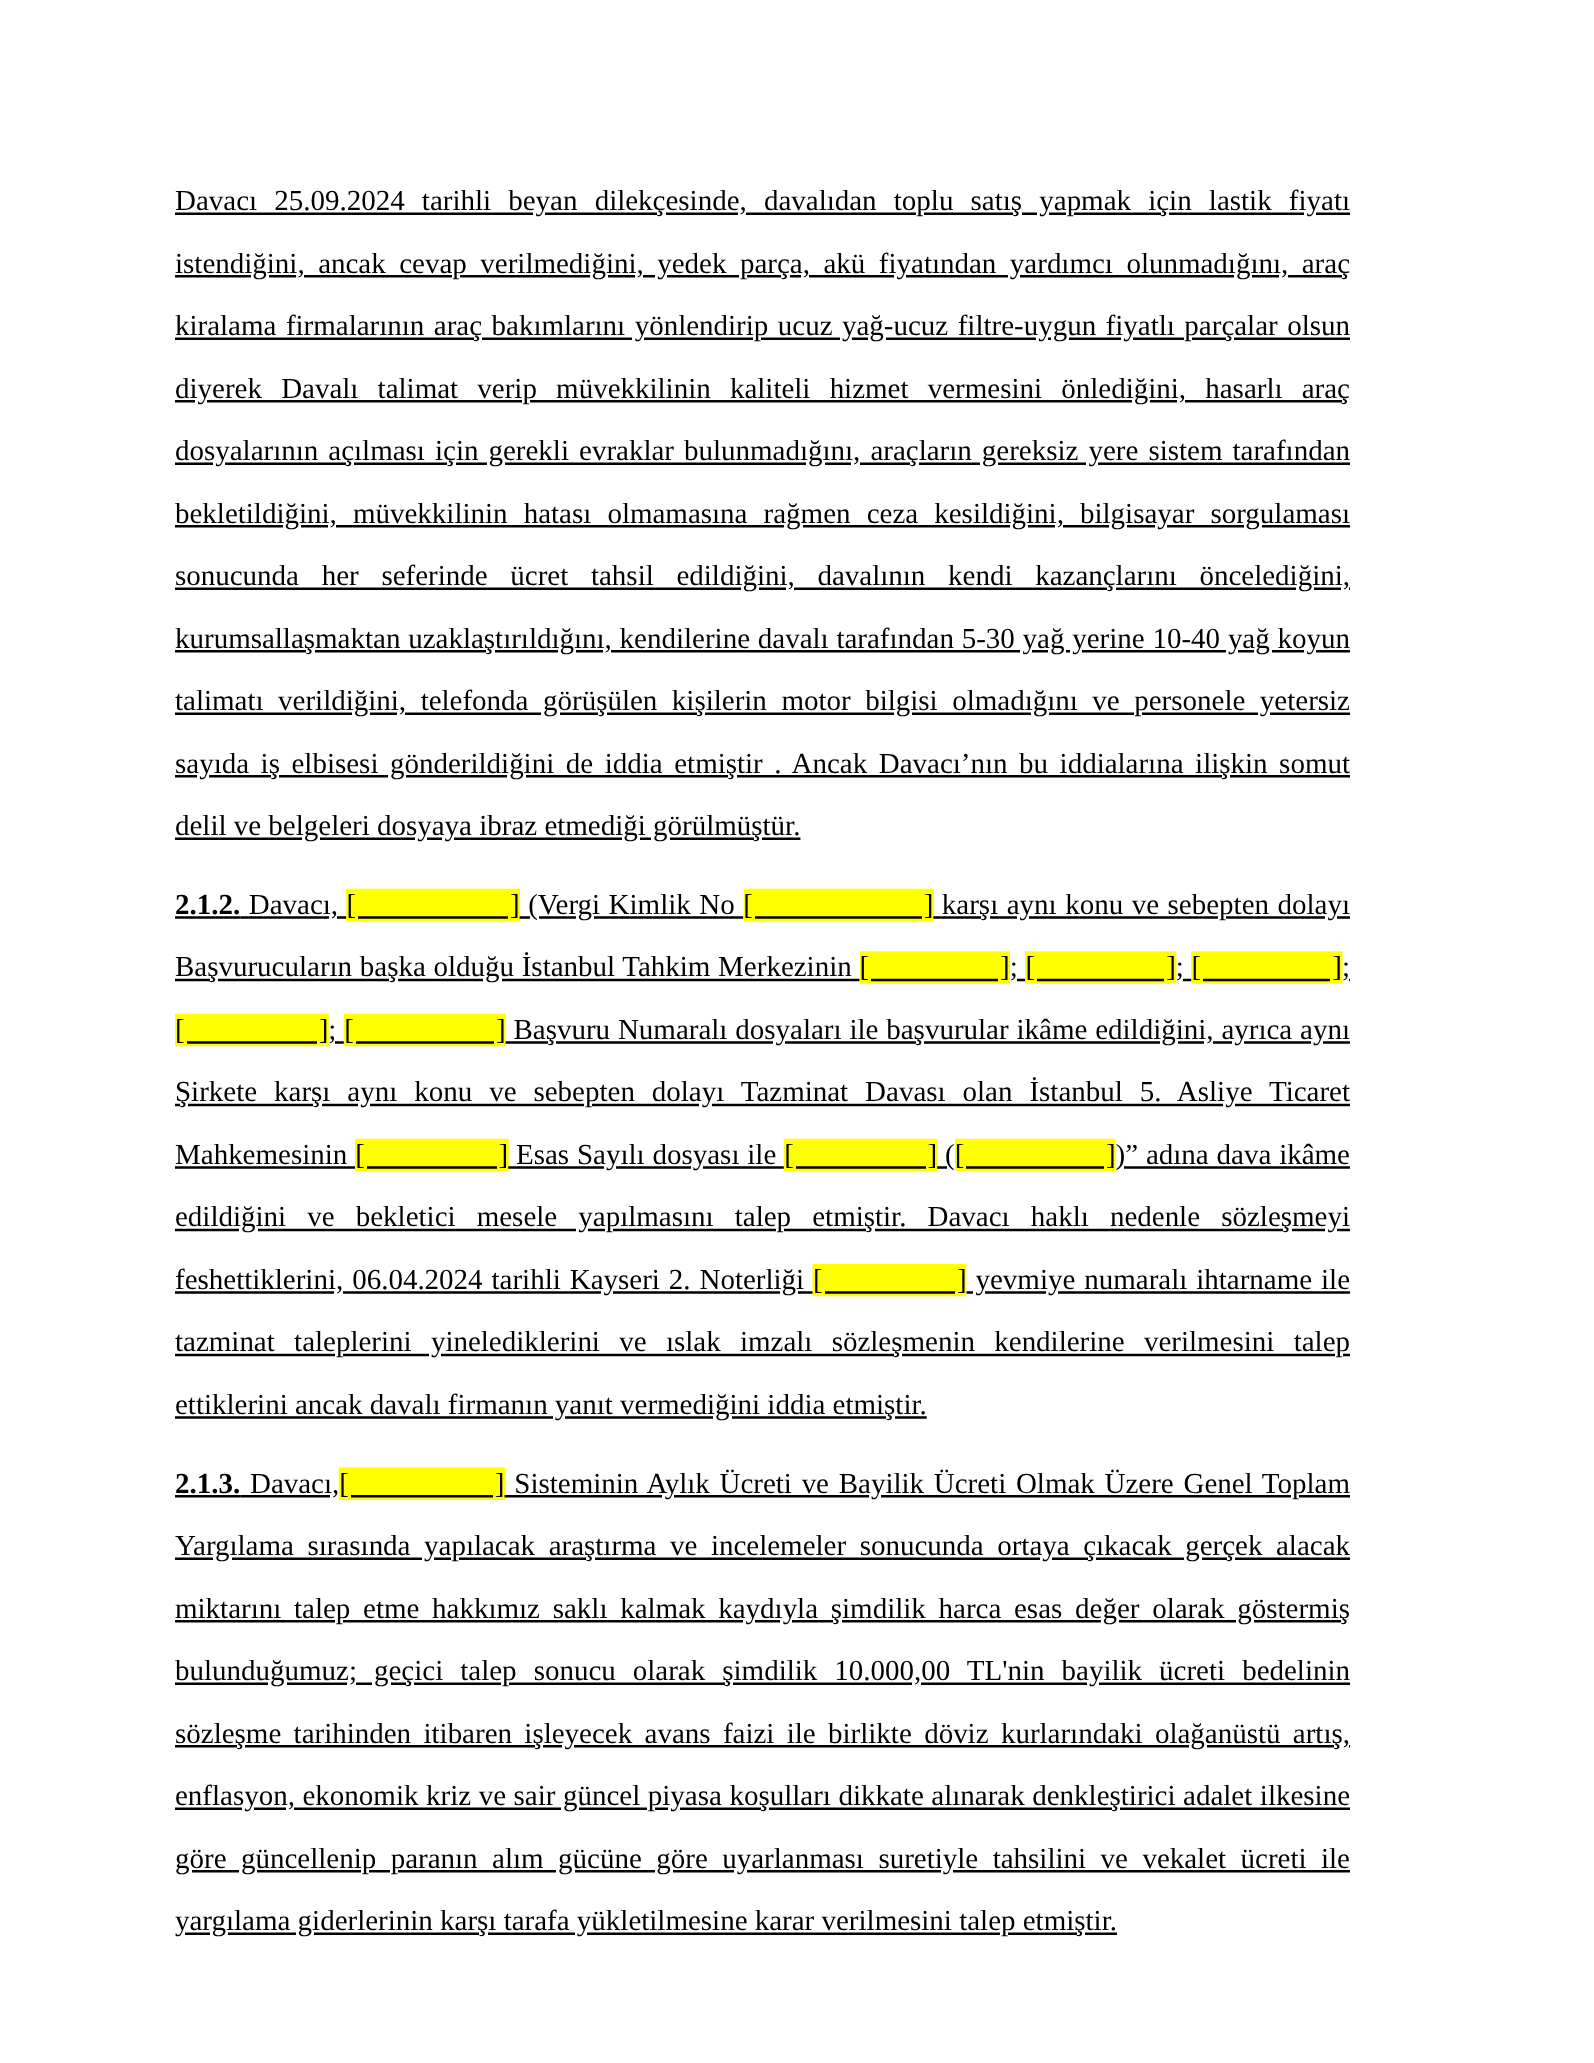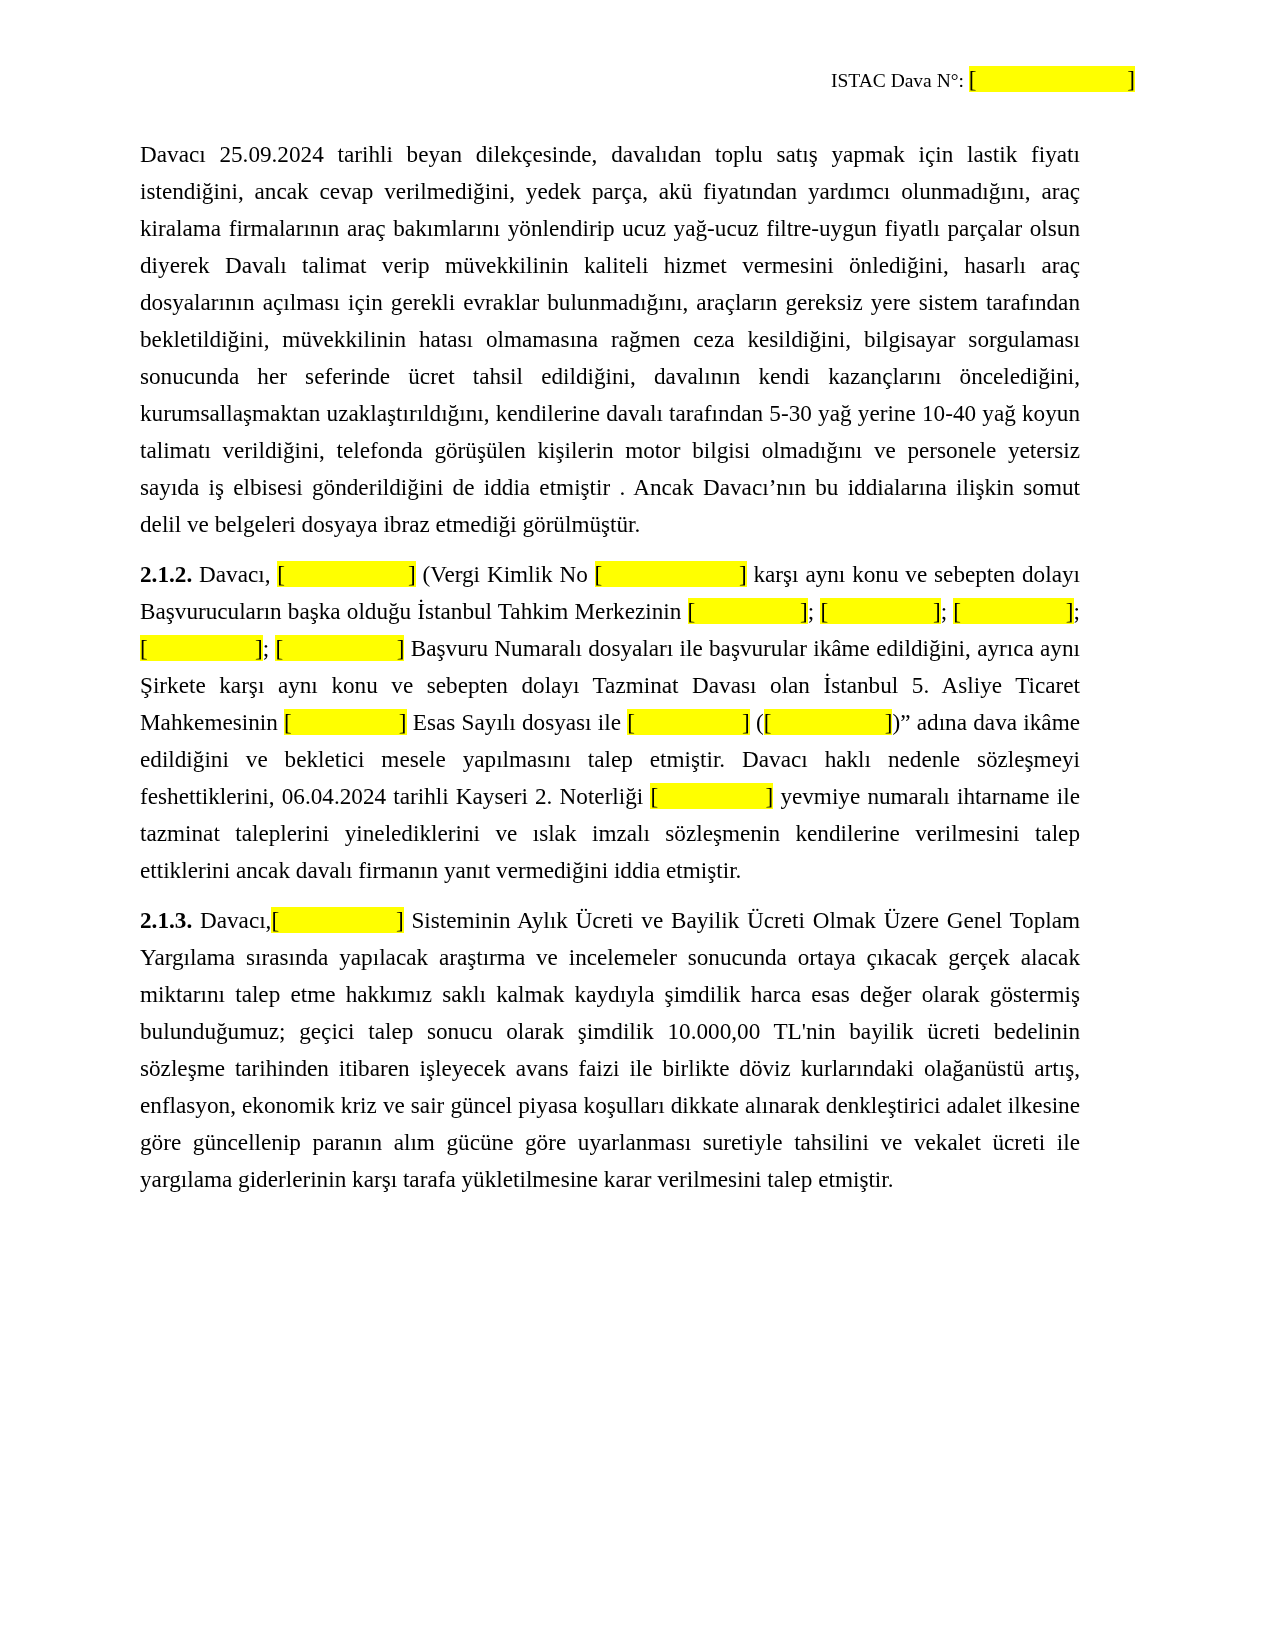--- a/index.html
+++ b/index.html
@@ -41,23 +41,24 @@
     position: absolute;
     top: 136px;
     left: 140px;
     width: 940px;
   }
   p.para {
     margin: 0 0 0 0;
     text-align: justify;
     text-justify: inter-word;
     font-size: 23.2px;
-    line-height: 37px;
+    line-height: 50px;
     -webkit-hyphens: none;
     hyphens: none;
+    text-decoration: underline;
   }
   p.para + p.para {
     margin-top: 13px;
   }
   .num {
     font-weight: bold;
   }
   
   .redact {
     background: #ffff00;
@@ -66,23 +67,20 @@
     display: inline;
     font-size: 23.2px;
   }
   
 </style>
 </head>
 <body>
 
 <div class="page">
 
-  <div class="header">
-    <span class="header-label">ISTAC Dava N°:</span><span>&nbsp;</span><span class="redact">[                          ]</span>
-  </div>
 
   <div class="content">
 
     <p class="para"><span>Davacı 25.09.2024 tarihli beyan dilekçesinde, davalıdan toplu satış yapmak için lastik fiyatı istendiğini, ancak cevap verilmediğini, yedek parça, akü fiyatından yardımcı olunmadığını, araç kiralama firmalarının araç bakımlarını yönlendirip ucuz yağ-ucuz filtre-uygun fiyatlı parçalar olsun diyerek Davalı talimat verip müvekkilinin kaliteli hizmet vermesini önlediğini, hasarlı araç dosyalarının açılması için gerekli evraklar bulunmadığını, araçların gereksiz yere sistem tarafından bekletildiğini, müvekkilinin hatası olmamasına rağmen ceza kesildiğini, bilgisayar sorgulaması sonucunda her seferinde ücret tahsil edildiğini, davalının kendi kazançlarını öncelediğini, kurumsallaşmaktan uzaklaştırıldığını, kendilerine davalı tarafından 5-30 yağ yerine 10-40 yağ koyun talimatı verildiğini, telefonda görüşülen kişilerin motor bilgisi olmadığını ve personele yetersiz sayıda iş elbisesi gönderildiğini de iddia etmiştir . Ancak Davacı’nın bu iddialarına ilişkin somut delil ve belgeleri dosyaya ibraz etmediği görülmüştür.</span></p>
 
     <p class="para"><span class="num">2.1.2.</span><span> Davacı, </span><span class="redact">[                  ]</span><span> (Vergi Kimlik No </span><span class="redact">[                    ]</span><span> karşı aynı konu ve sebepten dolayı Başvurucuların başka olduğu İstanbul Tahkim Merkezinin </span><span class="redact">[                 ]</span><span>; </span><span class="redact">[                 ]</span><span>; </span><span class="redact">[                 ]</span><span>; </span><span class="redact">[                 ]</span><span>; </span><span class="redact">[                  ]</span><span> Başvuru Numaralı dosyaları ile başvurular ikâme edildiğini, ayrıca aynı Şirkete karşı aynı konu ve sebepten dolayı Tazminat Davası olan İstanbul 5. Asliye Ticaret Mahkemesinin </span><span class="redact">[                 ]</span><span> Esas Sayılı dosyası ile </span><span class="redact">[                 ]</span><span> (</span><span class="redact">[                  ]</span><span>)” adına dava ikâme edildiğini ve bekletici mesele yapılmasını talep etmiştir. Davacı haklı nedenle sözleşmeyi feshettiklerini, 06.04.2024 tarihli Kayseri 2. Noterliği </span><span class="redact">[               ]</span><span> yevmiye numaralı ihtarname ile tazminat taleplerini yinelediklerini ve ıslak imzalı sözleşmenin kendilerine verilmesini talep ettiklerini ancak davalı firmanın yanıt vermediğini iddia etmiştir.</span></p>
 
     <p class="para"><span class="num">2.1.3.</span><span> Davacı,</span><span class="redact">[               ]</span><span> Sisteminin Aylık Ücreti ve Bayilik Ücreti Olmak Üzere Genel Toplam Yargılama sırasında yapılacak araştırma ve incelemeler sonucunda ortaya çıkacak gerçek alacak miktarını talep etme hakkımız saklı kalmak kaydıyla şimdilik harca esas değer olarak göstermiş bulunduğumuz; geçici talep sonucu olarak şimdilik 10.000,00 TL'nin bayilik ücreti bedelinin sözleşme tarihinden itibaren işleyecek avans faizi ile birlikte döviz kurlarındaki olağanüstü artış, enflasyon, ekonomik kriz ve sair güncel piyasa koşulları dikkate alınarak denkleştirici adalet ilkesine göre güncellenip paranın alım gücüne göre uyarlanması suretiyle tahsilini ve vekalet ücreti ile yargılama giderlerinin karşı tarafa yükletilmesine karar verilmesini talep etmiştir.</span></p>
 
   </div>

